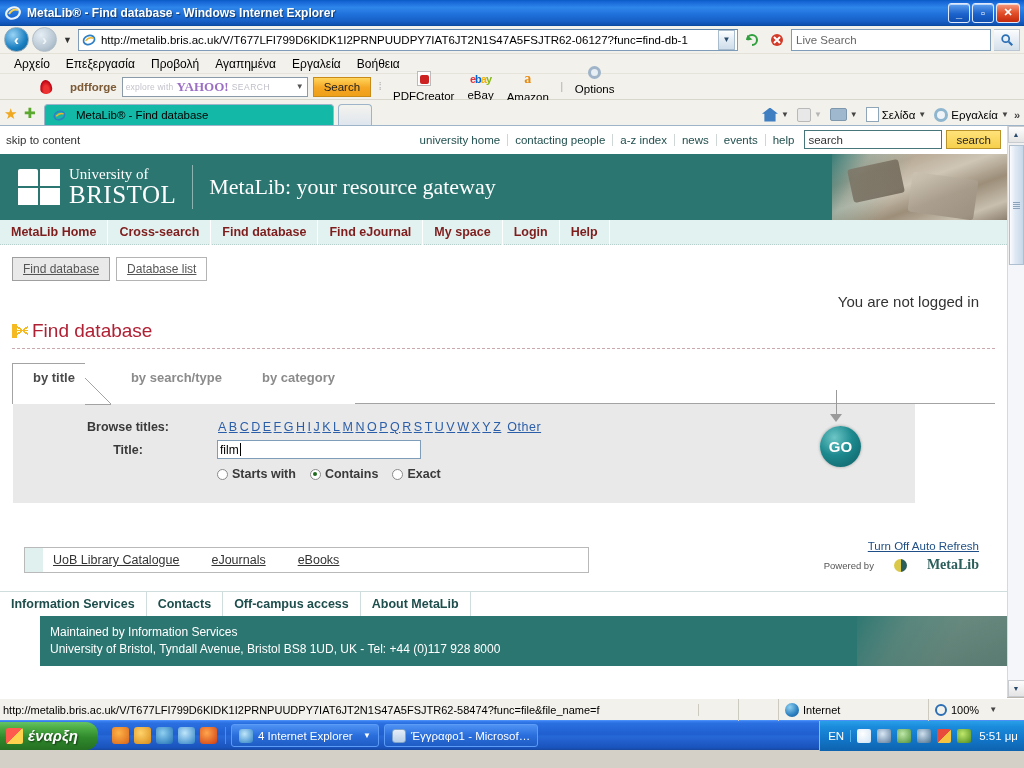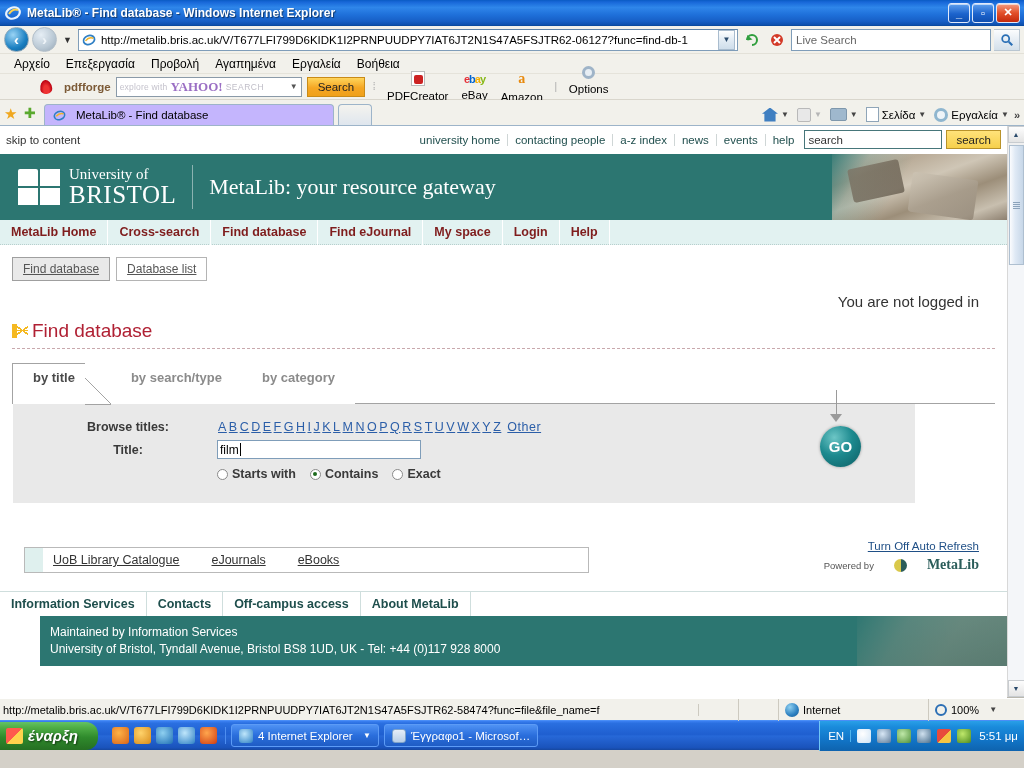--- a/index.html
+++ b/index.html
@@ -97,21 +97,21 @@
     border-bottom:1px solid #e5e3da;
   }
   .menuitem { padding: 1px 8px; font-size: 12px; color:#000; }
 
   
   .yahoobar {
     height: 26px; background:#f2f1eb; display:flex; align-items:center;
     padding: 1px 4px; gap: 5px; border-bottom:1px solid #d9d6cc;
     font-size: 11.5px;
   }
-  .pdfforge { display:flex;align-items:center;gap:12px; color:#7c5a36; font-weight:bold;padding-left:36px;}
+  .pdfforge { display:flex;align-items:center;gap:18px; color:#7c5a36; font-weight:bold;padding-left:36px;}
   .flame {
     width:12px;height:14px;
     background: radial-gradient(ellipse at 50% 70%, #e33 30%, #b01 70%);
     border-radius: 50% 50% 50% 50% / 65% 65% 35% 35%;
     transform: rotate(-8deg);
   }
   .yinput {
     width: 186px; height:20px; background:#fff; border:1px solid #8a9aa8;
     display:flex;align-items:center; padding:0 3px; gap:3px;
   }
@@ -144,21 +144,21 @@
     height: 26px; background:#f2f1eb; display:flex; align-items:flex-end;
     padding: 0 4px; gap: 4px; border-bottom:1px solid #9db4c9;
     position: relative;
   }
   .star {
     width: 16px; height: 15px; color:#f0a820; font-size:15px; line-height:15px;
     margin-bottom:4px;
   }
   .star.green { color:#5aa92e; font-size:14px;}
   .tab {
-    height: 21px; min-width: 290px; background: #c4b5fd;
+    height: 21px; min-width: 290px; background: #14b8a6;
     border:1px solid #9db4c9; border-bottom:none;
     border-radius: 4px 4px 0 0;
     display:flex;align-items:center;gap:5px;padding:0 6px;
     font-size:11.5px;
   }
   .tab.newtab {
     min-width: 34px; background: linear-gradient(180deg,#f4f3ee,#dfe6ee);
   }
   .cmdbar-right {
     margin-left:auto; display:flex;align-items:center;gap:2px;

